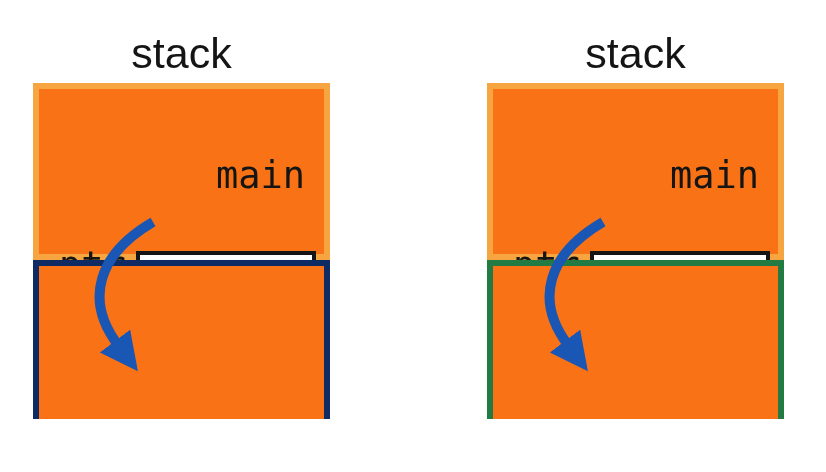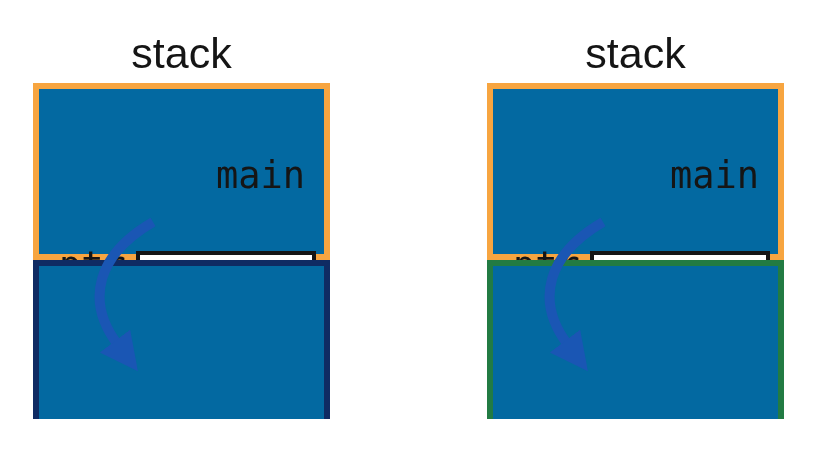--- a/index.html
+++ b/index.html
@@ -30,21 +30,21 @@
     font-size: 43px;
     line-height: 46px;
     color: var(--ink);
   }
 
   .frame {
     position: absolute;
     left: 0;
     width: 297px;
     box-sizing: border-box;
-    background: #0369a1;
+    background: #f97316;
   }
   .frame.caller {
     top: 53px;
     height: 177px;
     border: 6px solid var(--orange);
   }
   .frame.callee { top: 230px; height: 178px; }
   .frame.navy   { border: 6px solid var(--navy-border); }
   .frame.green  { border: 6px solid var(--green-border); }
 

